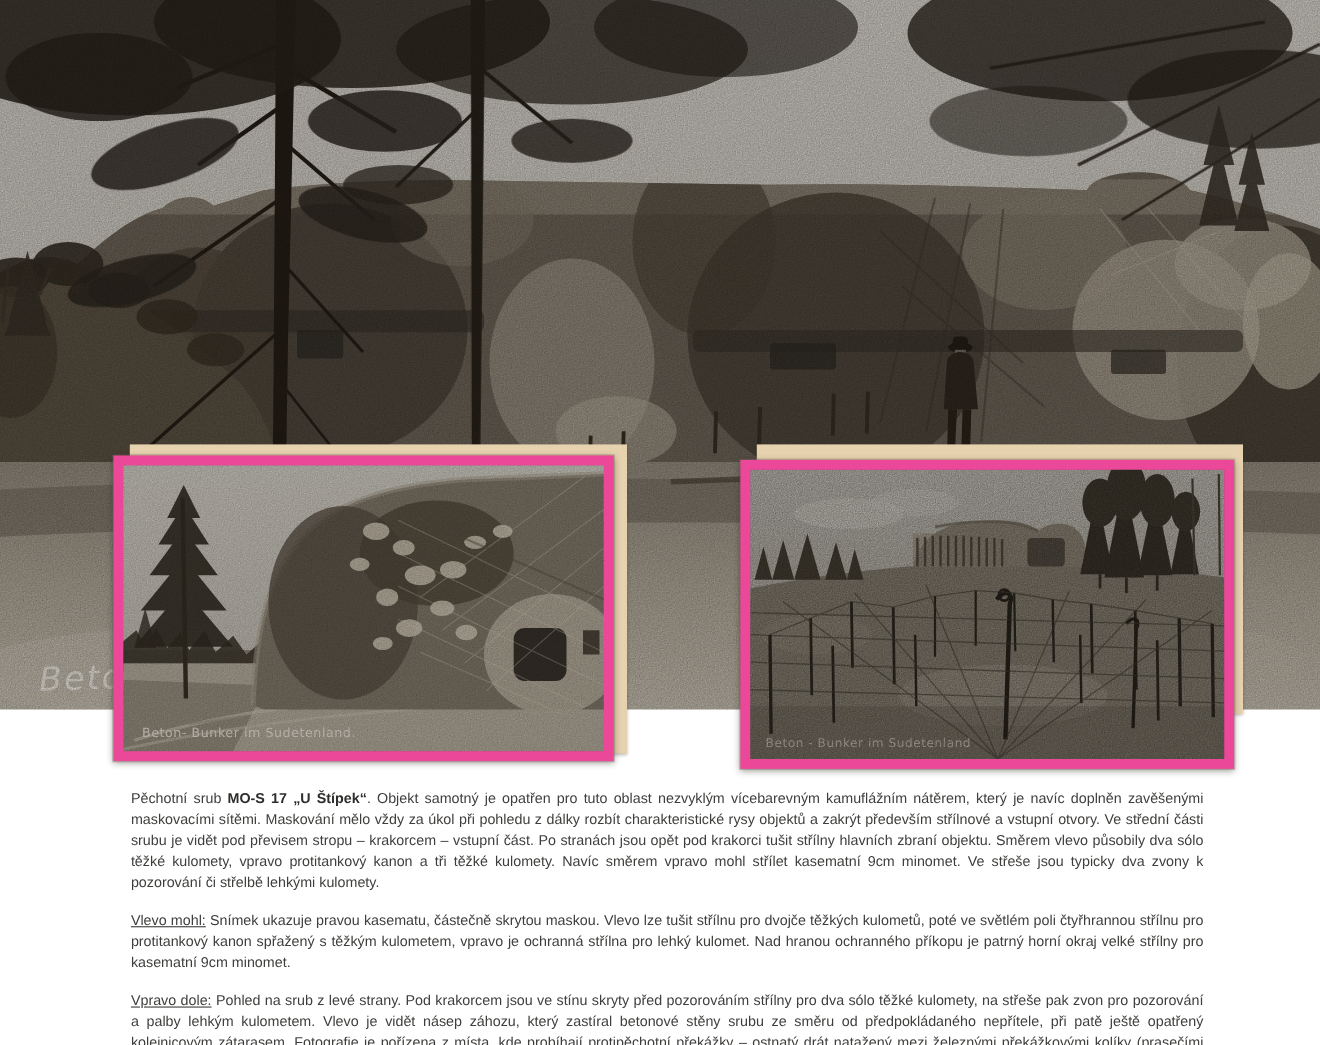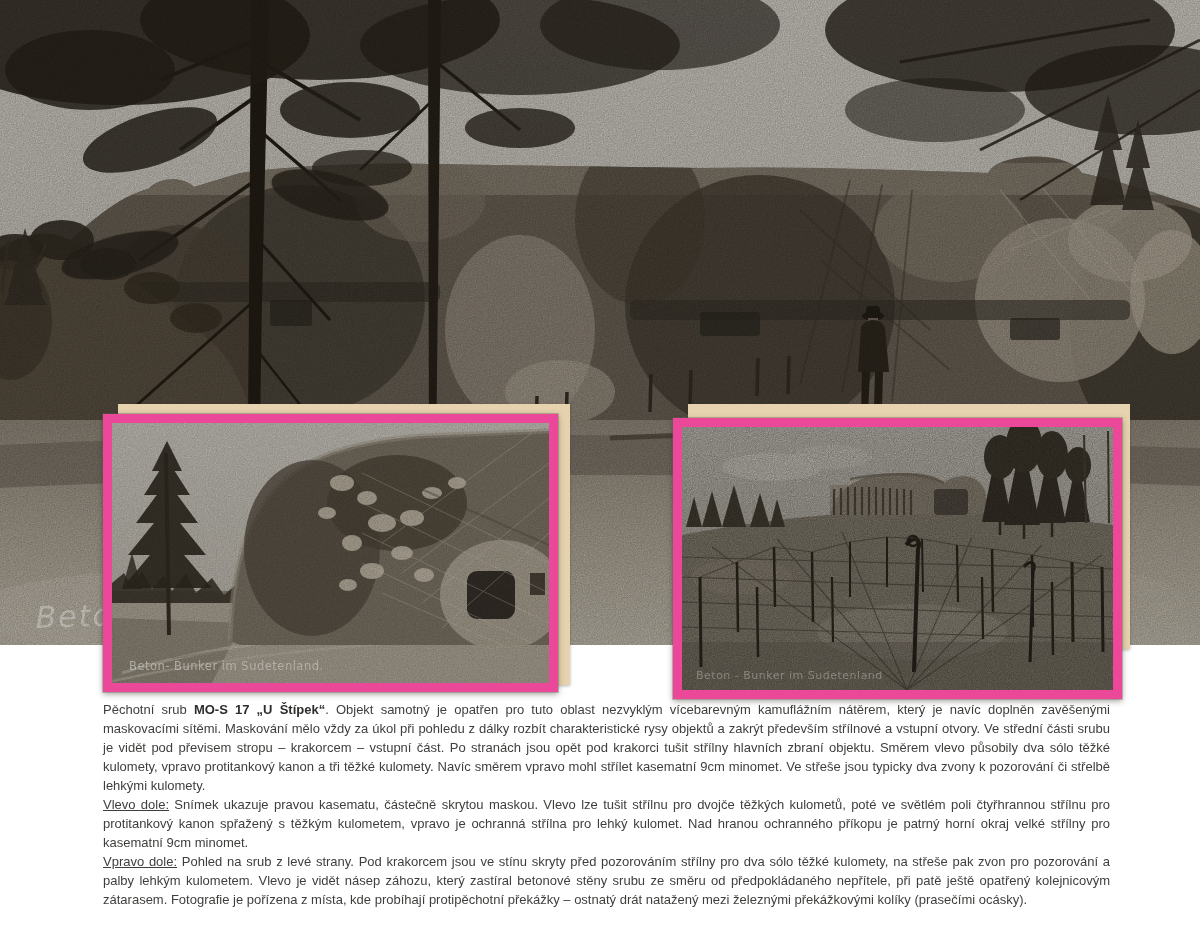--- a/index.html
+++ b/index.html
@@ -10,21 +10,21 @@
   .backing{position:absolute;background:#e6d2ae;box-shadow:0 1px 3px rgba(60,50,35,.35);}
   .backing-left{left:118px;top:404px;width:452px;height:281px;}
   .backing-right{left:688px;top:404px;width:442px;height:245px;}
   figure.postcard{margin:0;position:absolute;background:#ec4899;padding:9px;
         box-shadow:0 2px 6px rgba(40,35,25,.45);outline:1px solid rgba(110,100,85,.35);text-align:center;}
   .postcard-left{left:103px;top:414px;width:437px;height:260px;}
   .postcard-right{left:673px;top:418px;width:431px;height:263px;}
   .postcard svg{display:block;width:100%;height:100%;}
   .caption-block{position:absolute;left:103px;top:700px;width:1007px;
         font-size:13px;line-height:19px;color:#3f3e3c;text-align:justify;}
-  .caption-block p{margin:0;}
+  .caption-block p{margin:16px;}
   .caption-block strong{font-weight:bold;color:#2e2d2b;}
   .caption-block .u{text-decoration:underline;}
   svg text{font-family:"DejaVu Sans",sans-serif;}
   .hand{font-style:italic;letter-spacing:2px;}
 </style>
 </head>
 <body>
 
 <div class="page">
 
@@ -360,17 +360,17 @@
           <path d="M18,150 L55,135 L92,120 L130,125 L168,115 L205,110 L240,112 L275,118 L310,122 L350,128 L390,135 L420,140"></path>
         </g>
       </g>
       <text x="14" y="252" font-size="11" fill="#d8d3c6" opacity="0.85" letter-spacing="0.5">Beton - Bunker im Sudetenland</text>
       <rect x="0" y="0" width="431" height="263" filter="url(#grainC)" opacity="0.55"></rect>
     </svg>
   </figure>
 
   <div class="caption-block">
     <p><span>Pěchotní srub </span><strong>MO-S 17 „U Štípek“</strong><span>. Objekt samotný je opatřen pro tuto oblast nezvyklým vícebarevným kamuflážním nátěrem, který je navíc doplněn zavěšenými maskovacími sítěmi. Maskování mělo vždy za úkol při pohledu z dálky rozbít charakteristické rysy objektů a zakrýt především střílnové a vstupní otvory. Ve střední části srubu je vidět pod převisem stropu – krakorcem – vstupní část. Po stranách jsou opět pod krakorci tušit střílny hlavních zbraní objektu. Směrem vlevo působily dva sólo těžké kulomety, vpravo protitankový kanon a tři těžké kulomety. Navíc směrem vpravo mohl střílet kasematní 9cm minomet. Ve střeše jsou typicky dva zvony k pozorování či střelbě lehkými kulomety.</span></p>
-    <p><span class="u">Vlevo dole:</span><span> Snímek ukazuje pravou kasematu, částečně skrytou maskou. Vlevo lze tušit střílnu pro dvojče těžkých kulometů, poté ve světlém poli čtyřhrannou střílnu pro protitankový kanon spřažený s těžkým kulometem, vpravo je ochranná střílna pro lehký kulomet. Nad hranou ochranného příkopu je patrný horní okraj velké střílny pro kasematní 9cm minomet.</span></p>
+    <p><span class="u">Vlevo mohl:</span><span> Snímek ukazuje pravou kasematu, částečně skrytou maskou. Vlevo lze tušit střílnu pro dvojče těžkých kulometů, poté ve světlém poli čtyřhrannou střílnu pro protitankový kanon spřažený s těžkým kulometem, vpravo je ochranná střílna pro lehký kulomet. Nad hranou ochranného příkopu je patrný horní okraj velké střílny pro kasematní 9cm minomet.</span></p>
     <p><span class="u">Vpravo dole:</span><span> Pohled na srub z levé strany. Pod krakorcem jsou ve stínu skryty před pozorováním střílny pro dva sólo těžké kulomety, na střeše pak zvon pro pozorování a palby lehkým kulometem. Vlevo je vidět násep záhozu, který zastíral betonové stěny srubu ze směru od předpokládaného nepřítele, při patě ještě opatřený kolejnicovým zátarasem. Fotografie je pořízena z místa, kde probíhají protipěchotní překážky – ostnatý drát natažený mezi železnými překážkovými kolíky (prasečími ocásky).</span></p>
   </div>
 
 </div>
 
 </body></html>

